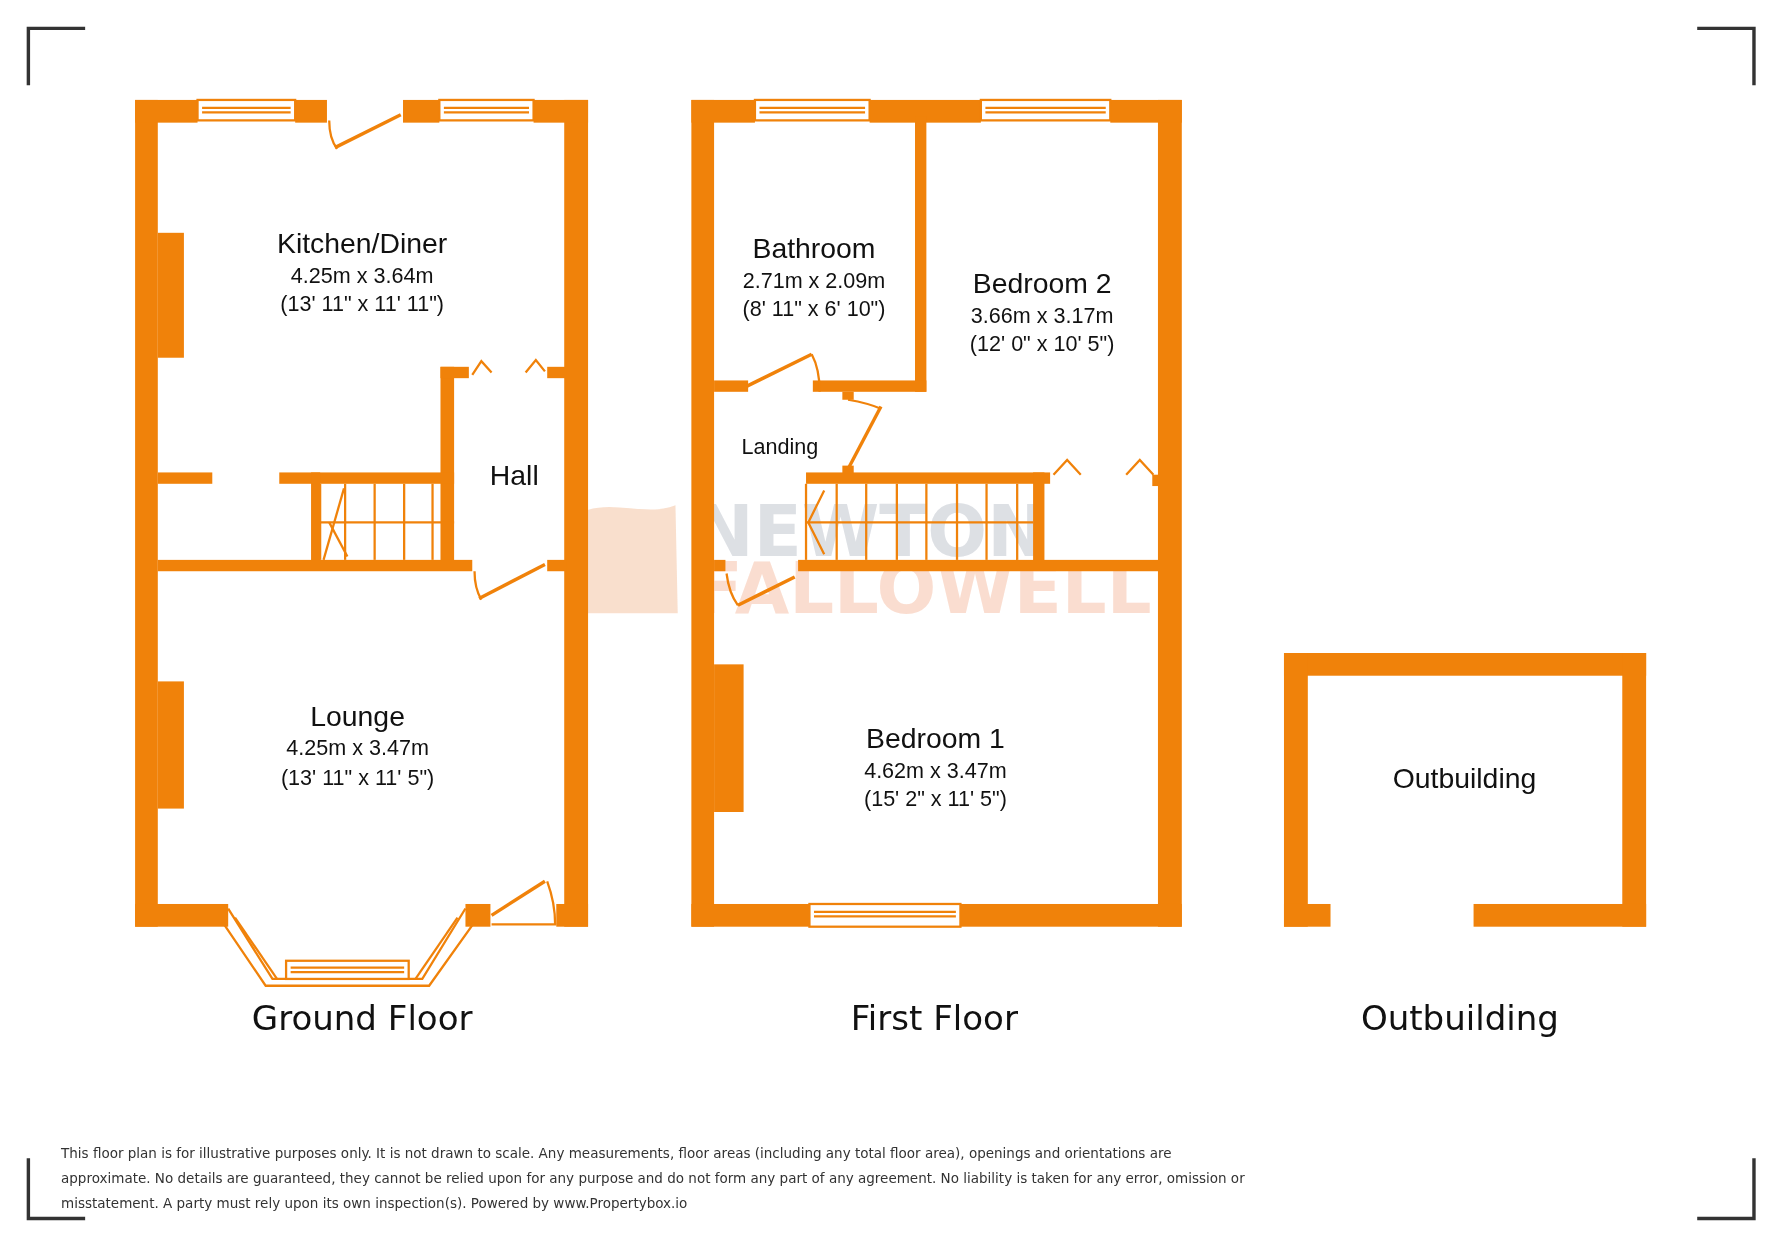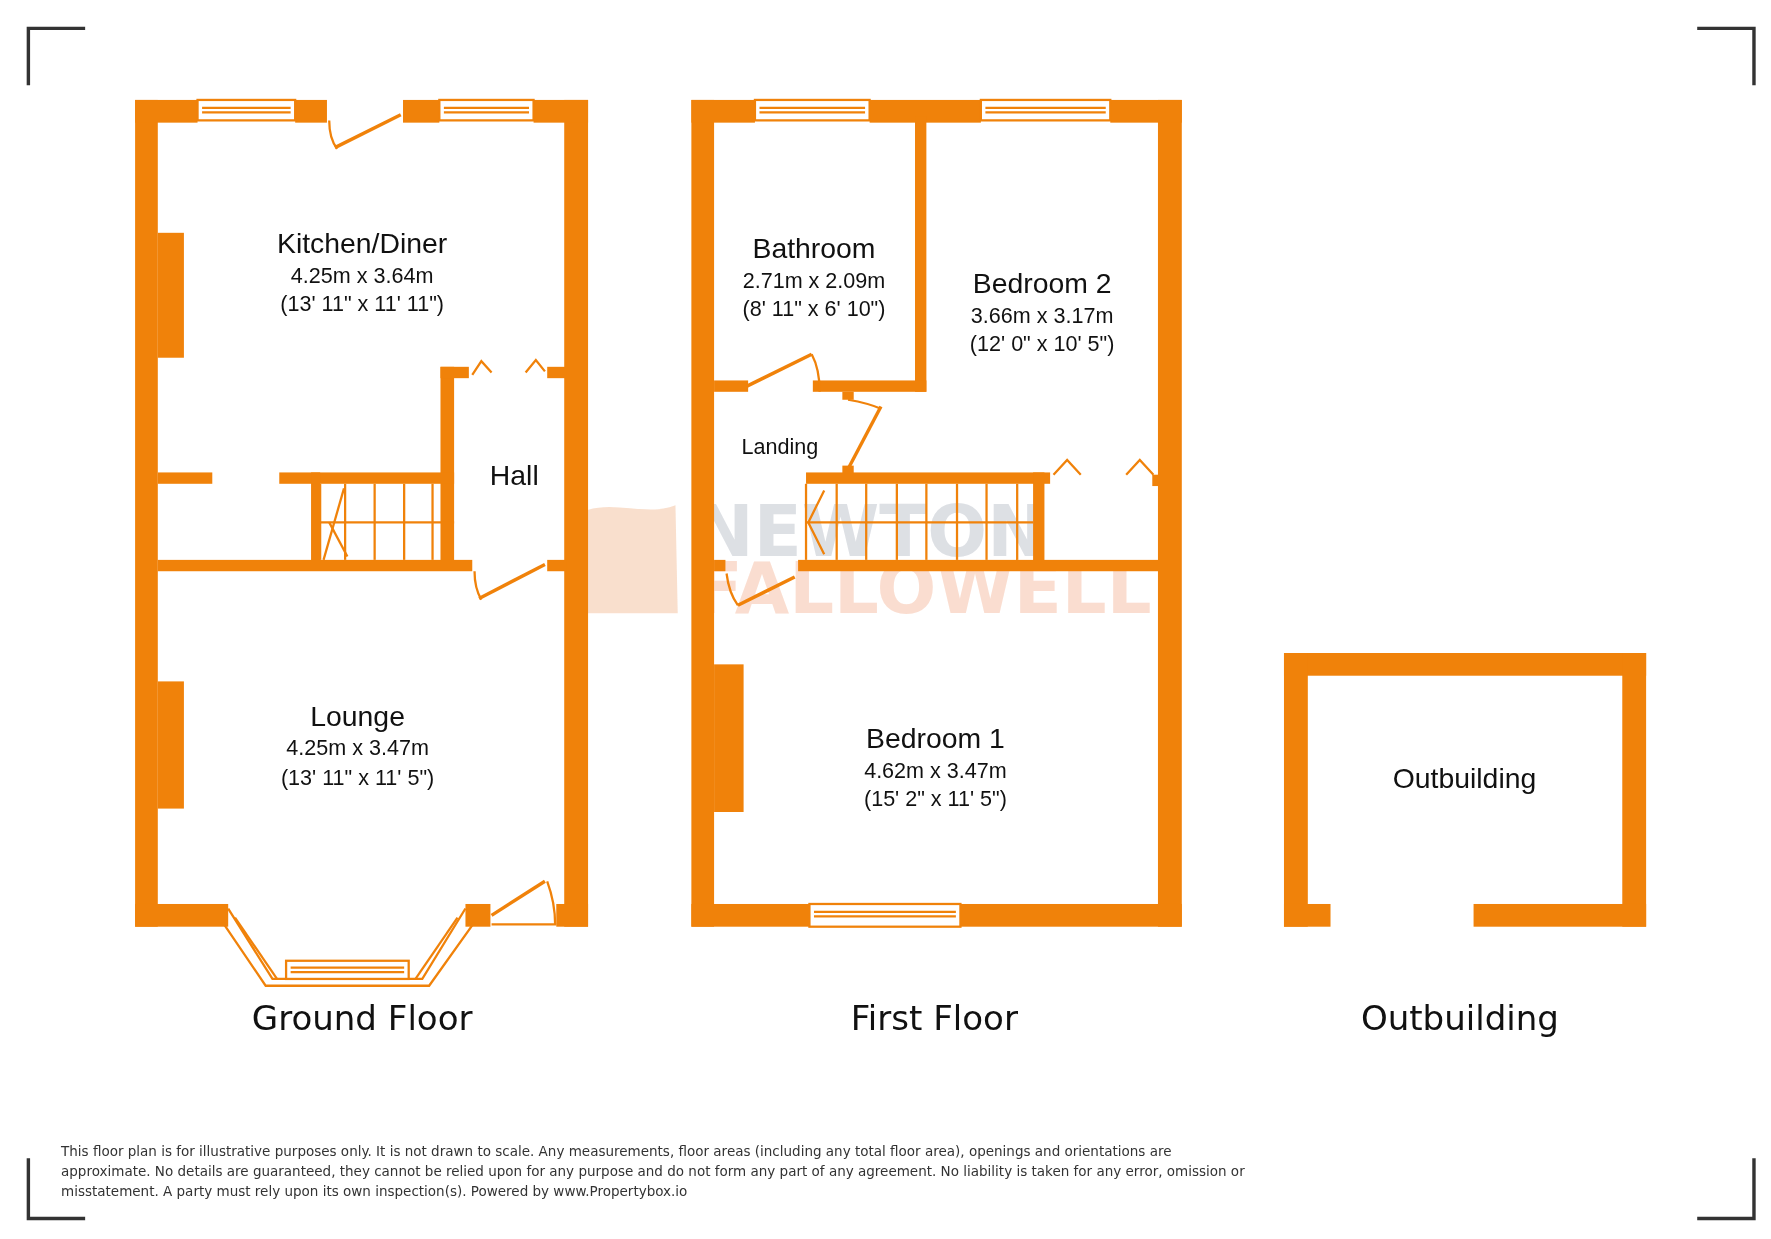--- a/index.html
+++ b/index.html
@@ -2,21 +2,21 @@
 <html><head>
 <meta charset="utf-8">
 <style>
   html, body { margin:0; padding:0; background:#ffffff; }
   body { width:1771px; height:1239px; overflow:hidden; position:relative; font-family:"Liberation Sans", sans-serif; }
   svg.plan { position:absolute; left:0; top:0; width:1771px; height:1239px; }
   .room-name { font-family:"Liberation Sans", sans-serif; font-size:25px; fill:#111; text-anchor:middle; }
   .room-dim { font-family:"Liberation Sans", sans-serif; font-size:19px; fill:#111; text-anchor:middle; }
   .floor-label { font-family:"DejaVu Sans", sans-serif; font-size:30px; fill:#111; text-anchor:middle; }
   .wm { font-family:"DejaVu Sans", sans-serif; font-weight:bold; font-size:62px; }
-  .disclaimer { position:absolute; left:61px; top:1141px; width:1200px; font-family:"DejaVu Sans", sans-serif; font-size:13.5px; line-height:20px; color:#333; }
+  .disclaimer { position:absolute; left:61px; top:1141px; width:1200px; font-family:"DejaVu Sans", sans-serif; font-size:13.5px; line-height:25px; color:#333; }
 </style>
 </head>
 <body>
 
 <svg class="plan" viewBox="0 0 1560 1091" preserveAspectRatio="none">
 
   <g fill="none" stroke="#333" stroke-width="3">
     <polyline points="25,75 25,25 75,25"></polyline>
     <polyline points="1495,25 1545,25 1545,75"></polyline>
     <polyline points="25,1020 25,1073 75,1073"></polyline>

